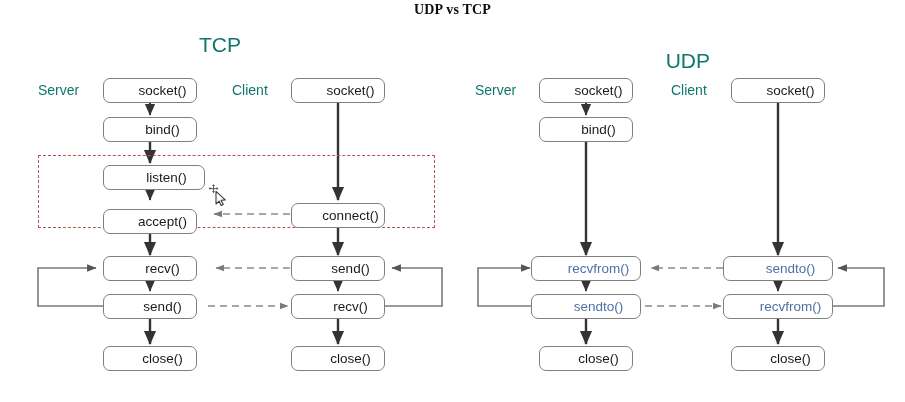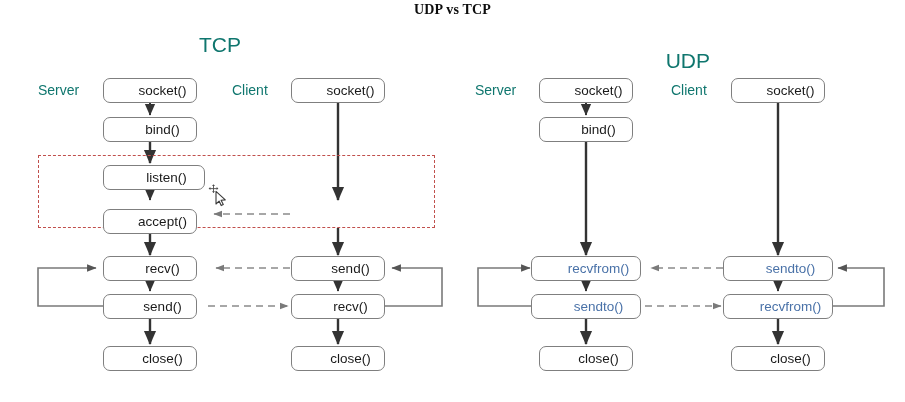--- a/index.html
+++ b/index.html
@@ -167,20 +167,21 @@
 
   <div class="node" style="left:103px; top:78px; width:94px; height:25px;">socket()</div>
   <div class="node" style="left:103px; top:117px; width:94px; height:25px;">bind()</div>
   <div class="node" style="left:103px; top:165px; width:102px; height:25px;">listen()</div>
   <div class="node" style="left:103px; top:209px; width:94px; height:25px;">accept()</div>
   <div class="node" style="left:103px; top:256px; width:94px; height:25px;">recv()</div>
   <div class="node" style="left:103px; top:294px; width:94px; height:25px;">send()</div>
   <div class="node" style="left:103px; top:346px; width:94px; height:25px;">close()</div>
 
   <div class="node" style="left:291px; top:78px; width:94px; height:25px;">socket()</div>
+  <div class="node" style="left:291px; top:203px; width:94px; height:25px;">connect()</div>
   <div class="node" style="left:291px; top:256px; width:94px; height:25px;">send()</div>
   <div class="node" style="left:291px; top:294px; width:94px; height:25px;">recv()</div>
   <div class="node" style="left:291px; top:346px; width:94px; height:25px;">close()</div>
 
   <div class="cursor-icon" style="left:205px; top:183px; width:26px; height:26px;">
     <svg viewBox="0 0 26 26" width="26" height="26" xmlns="http://www.w3.org/2000/svg">
       <g fill="#4d4d4d" stroke="none">
         <path d="M8.5 1.2 L10.0 3.0 L7.0 3.0 Z"></path>
         <path d="M8.5 10.0 L10.0 8.2 L7.0 8.2 Z"></path>
         <path d="M3.6 5.6 L5.4 4.1 L5.4 7.1 Z"></path>

